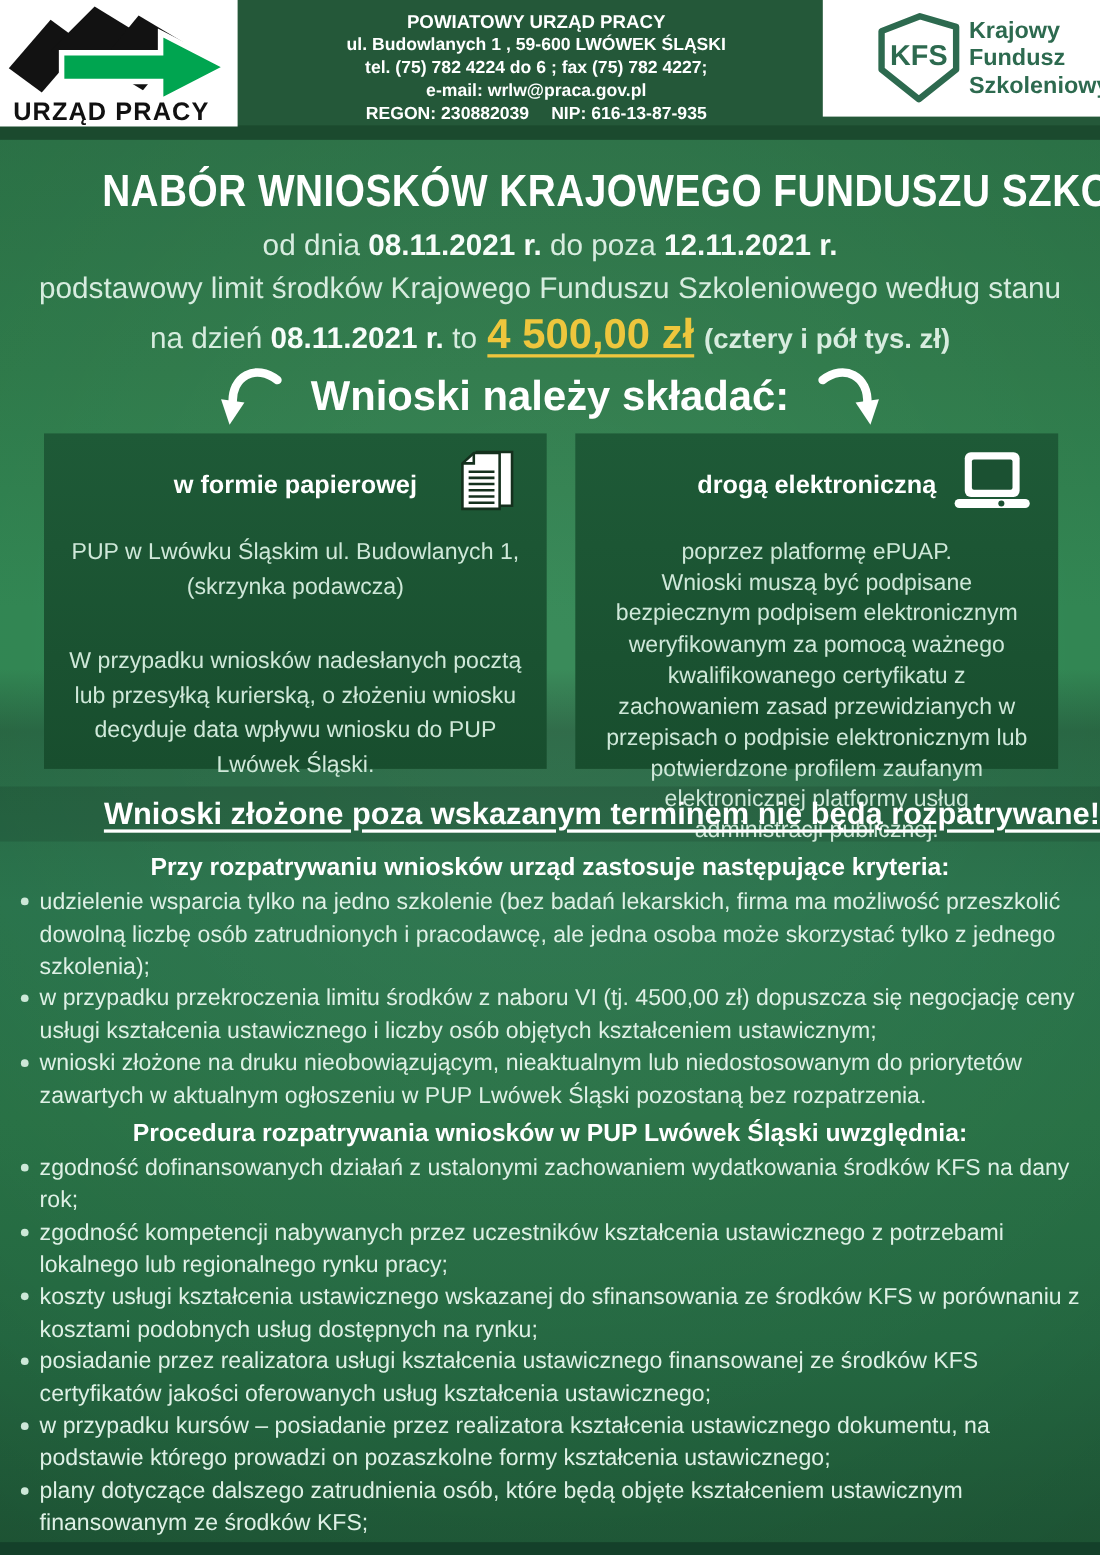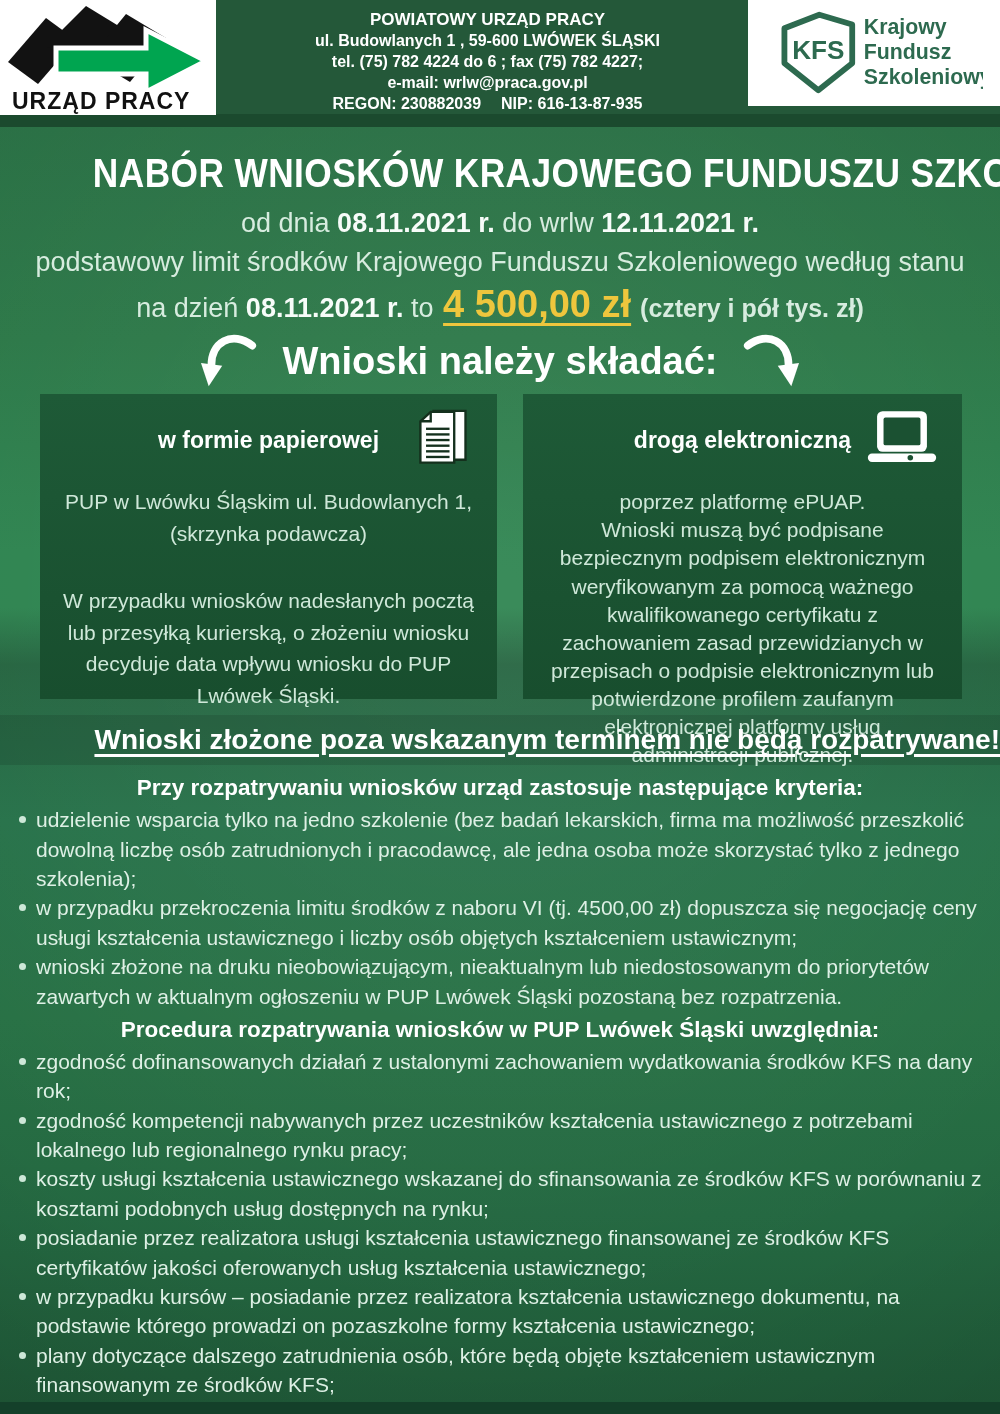--- a/index.html
+++ b/index.html
@@ -8,21 +8,21 @@
     font-family:"Liberation Sans",sans-serif;
     background:
       radial-gradient(130% 95% at 50% 42%, rgba(255,255,255,0.06) 0%, rgba(0,0,0,0) 55%, rgba(0,0,0,0.20) 100%),
       linear-gradient(180deg,#266240 0%,#2a7045 9%,#2c7848 24%,#2e8450 39%,#2e8450 43%,#256440 47%,#27724a 58%,#287145 72%,#246841 86%,#1f5837 100%);
   }
   
   .header{position:relative;height:127px;background:#245839;}
   .header-stripe{position:absolute;left:0;bottom:0;width:100%;height:13px;background:#1b4a2e;}
   .logo-box{position:absolute;left:0;top:0;width:216px;height:115px;background:#fff;z-index:2;}
   .kfs-box{position:absolute;right:0;top:0;width:252px;height:106px;background:#fff;z-index:2;
-    display:flex;align-items:center;justify-content:center;}
+    display:flex;align-items:center;justify-content:flex-end;}
   .contact{position:absolute;left:240px;right:265px;top:9px;text-align:center;color:#fff;
     font-weight:700;font-size:16px;line-height:21px;z-index:1;}
   .contact .name{font-size:17px;}
   .contact .ids span{display:inline-block;}
   .contact .ids .gap{width:20px;}
   
   .title-wrap{padding-top:23px;text-align:center;}
   h1.title{margin:0;display:inline-block;white-space:nowrap;color:#fff;font-size:41px;
     font-weight:700;letter-spacing:.5px;transform:scaleX(.86);}
   .dates{margin-top:11px;text-align:center;font-size:27px;color:#d7ecdf;}
@@ -99,21 +99,21 @@
         <text x="102" y="80" font-family="Liberation Sans, sans-serif" font-size="22" font-weight="700" fill="#2d6a4f">Szkoleniowy</text>
       </svg>
     </div>
   </div>
 
   <div class="title-wrap">
     <h1 class="title">NABÓR WNIOSKÓW KRAJOWEGO FUNDUSZU SZKOLENIOWEGO</h1>
   </div>
 
   <div class="dates">
-    <span>od dnia </span><b>08.11.2021 r.</b><span> do wrlw </span><b>12.11.2021 r.</b>
+    <span>od dnia </span><b>08.11.2021 r.</b><span> do poza </span><b>12.11.2021 r.</b>
   </div>
 
   <div class="limit">
     <div>podstawowy limit środków Krajowego Funduszu Szkoleniowego według stanu</div>
     <div>
       <span>na dzień </span><b>08.11.2021 r.</b><span> to </span><span class="amount">4 500,00 zł</span><span class="amount-suffix"> (cztery i pół tys. zł)</span>
     </div>
   </div>
 
   <div class="submit-row">

